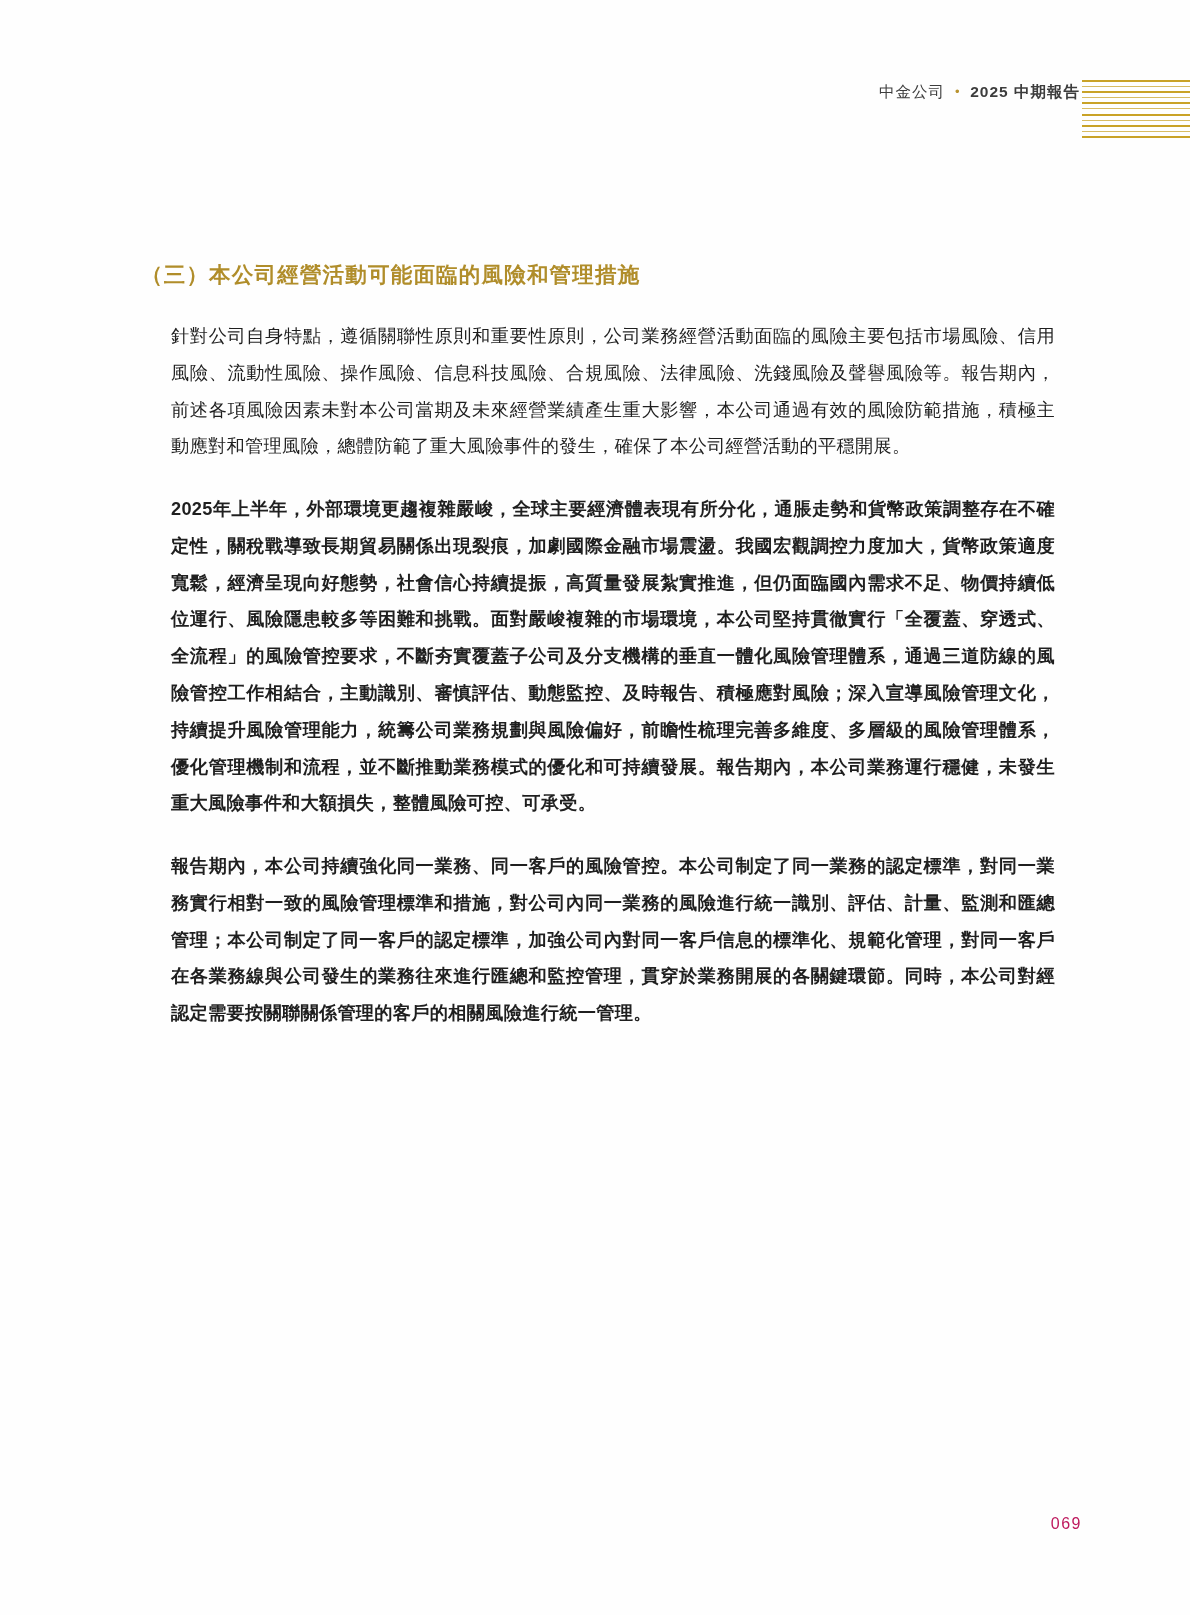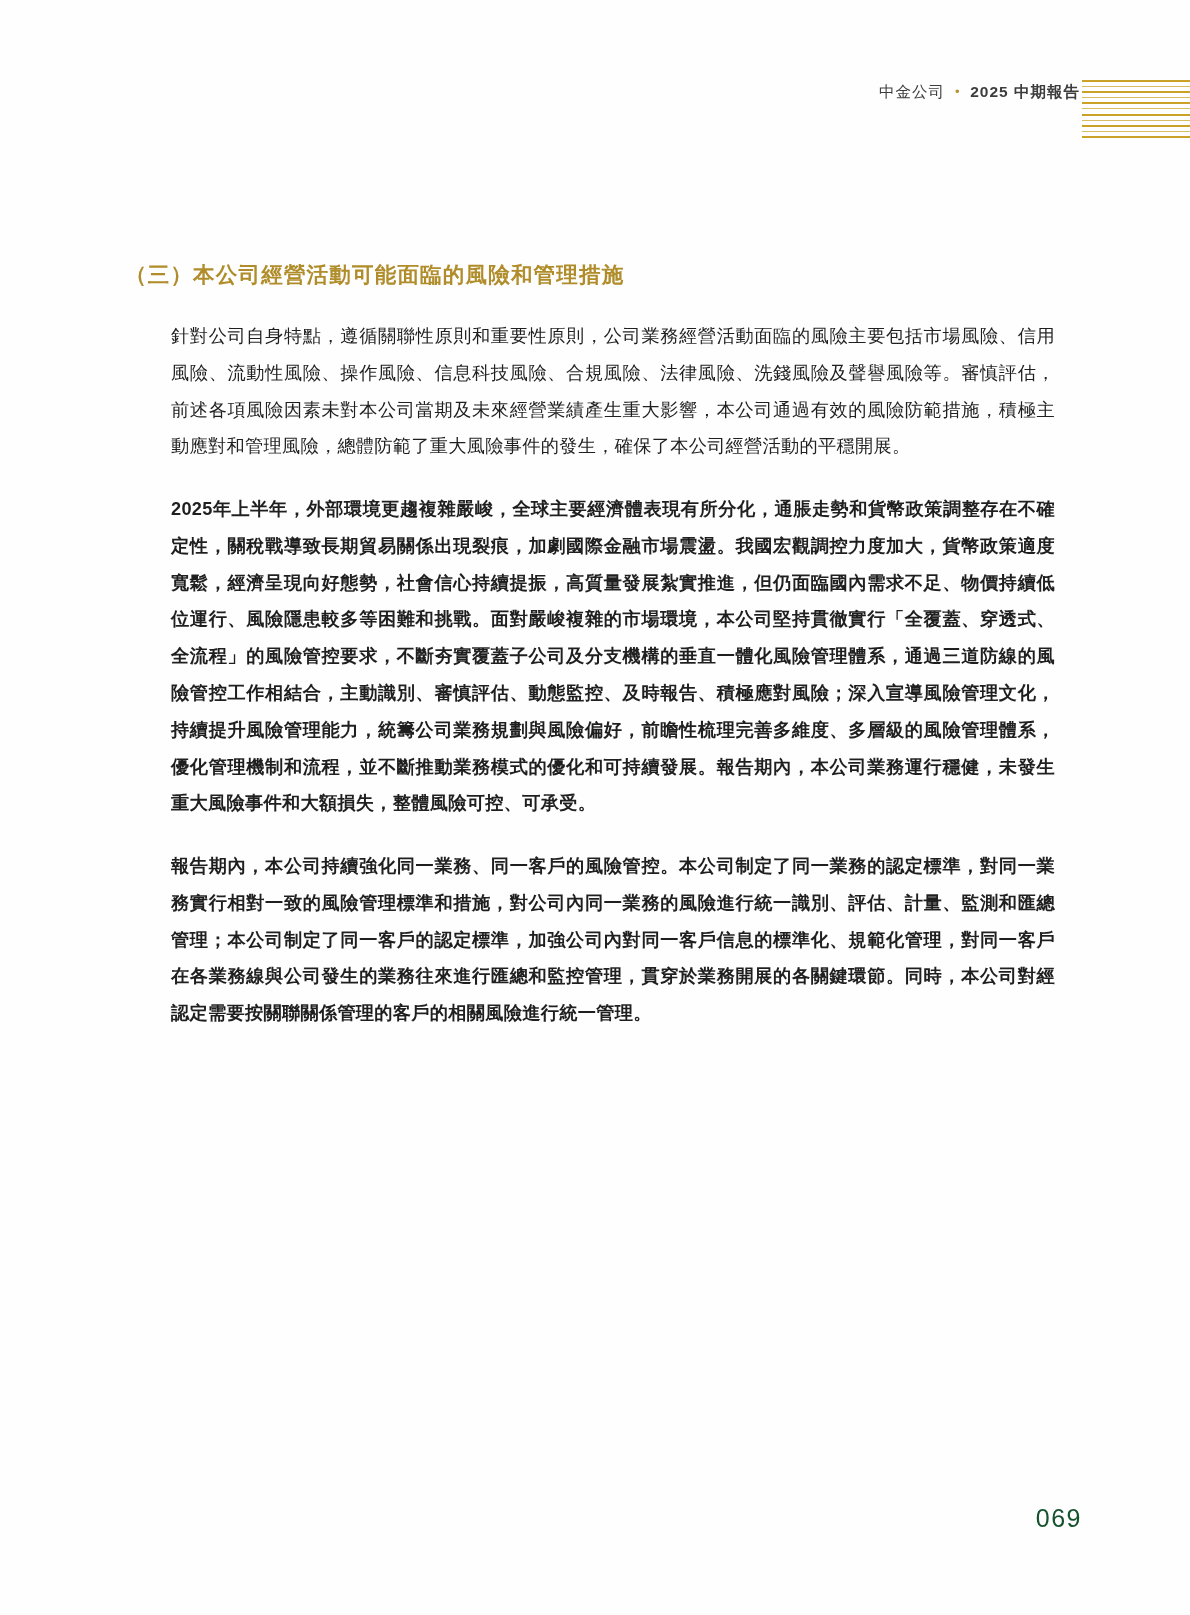--- a/index.html
+++ b/index.html
@@ -76,21 +76,21 @@
 
   
   .content {
     position: absolute;
     top: 260px;
     left: 125px;
     width: 930px;
   }
 
   h2.section-title {
-    margin: 0 0 28px 0;
+    margin: 0 0 28px 16px;
     font-size: 21.5px;
     font-weight: 700;
     color: #b08d2a;
     letter-spacing: 1.2px;
     line-height: 1.4;
   }
 
   p.para {
     margin: 0 0 26px 0;
     padding-left: 46px;
@@ -107,23 +107,23 @@
   p.para.gap-top {
     margin-top: 24px;
     font-weight: bold;
   }
 
   
   .folio {
     position: absolute;
     right: 108px;
     bottom: 82px;
-    font-size: 25px;
+    font-size: 16px;
     letter-spacing: 1.5px;
-    color: #14532d;
+    color: #be185d;
     font-family: "Liberation Sans", "DejaVu Sans", sans-serif;
   }
 </style>
 </head>
 <body>
 
 <div class="page">
 
   <div class="corner-stripes">
     <div class="stripe"></div>
@@ -141,20 +141,20 @@
 
   <div class="page-header">
     <span class="header-company">中金公司</span>
     <span class="header-dot">•</span>
     <span class="header-report">2025 中期報告</span>
   </div>
 
   <div class="content">
     <h2 class="section-title">（三）本公司經營活動可能面臨的風險和管理措施</h2>
 
-    <p class="para">針對公司自身特點，遵循關聯性原則和重要性原則，公司業務經營活動面臨的風險主要包括市場風險、信用風險、流動性風險、操作風險、信息科技風險、合規風險、法律風險、洗錢風險及聲譽風險等。審慎評估，前述各項風險因素未對本公司當期及未來經營業績產生重大影響，本公司通過有效的風險防範措施，積極主動應對和管理風險，總體防範了重大風險事件的發生，確保了本公司經營活動的平穩開展。</p>
+    <p class="para">針對公司自身特點，遵循關聯性原則和重要性原則，公司業務經營活動面臨的風險主要包括市場風險、信用風險、流動性風險、操作風險、信息科技風險、合規風險、法律風險、洗錢風險及聲譽風險等。報告期內，前述各項風險因素未對本公司當期及未來經營業績產生重大影響，本公司通過有效的風險防範措施，積極主動應對和管理風險，總體防範了重大風險事件的發生，確保了本公司經營活動的平穩開展。</p>
     <p class="para gap-top">2025年上半年，外部環境更趨複雜嚴峻，全球主要經濟體表現有所分化，通脹走勢和貨幣政策調整存在不確定性，關稅戰導致長期貿易關係出現裂痕，加劇國際金融市場震盪。我國宏觀調控力度加大，貨幣政策適度寬鬆，經濟呈現向好態勢，社會信心持續提振，高質量發展紮實推進，但仍面臨國內需求不足、物價持續低位運行、風險隱患較多等困難和挑戰。面對嚴峻複雜的市場環境，本公司堅持貫徹實行「全覆蓋、穿透式、全流程」的風險管控要求，不斷夯實覆蓋子公司及分支機構的垂直一體化風險管理體系，通過三道防線的風險管控工作相結合，主動識別、審慎評估、動態監控、及時報告、積極應對風險；深入宣導風險管理文化，持續提升風險管理能力，統籌公司業務規劃與風險偏好，前瞻性梳理完善多維度、多層級的風險管理體系，優化管理機制和流程，並不斷推動業務模式的優化和可持續發展。報告期內，本公司業務運行穩健，未發生重大風險事件和大額損失，整體風險可控、可承受。</p>
     <p class="para gap-top">報告期內，本公司持續強化同一業務、同一客戶的風險管控。本公司制定了同一業務的認定標準，對同一業務實行相對一致的風險管理標準和措施，對公司內同一業務的風險進行統一識別、評估、計量、監測和匯總管理；本公司制定了同一客戶的認定標準，加強公司內對同一客戶信息的標準化、規範化管理，對同一客戶在各業務線與公司發生的業務往來進行匯總和監控管理，貫穿於業務開展的各關鍵環節。同時，本公司對經認定需要按關聯關係管理的客戶的相關風險進行統一管理。</p>
   </div>
 
   <div class="folio">069</div>
 
 </div>
 
 </body></html>

